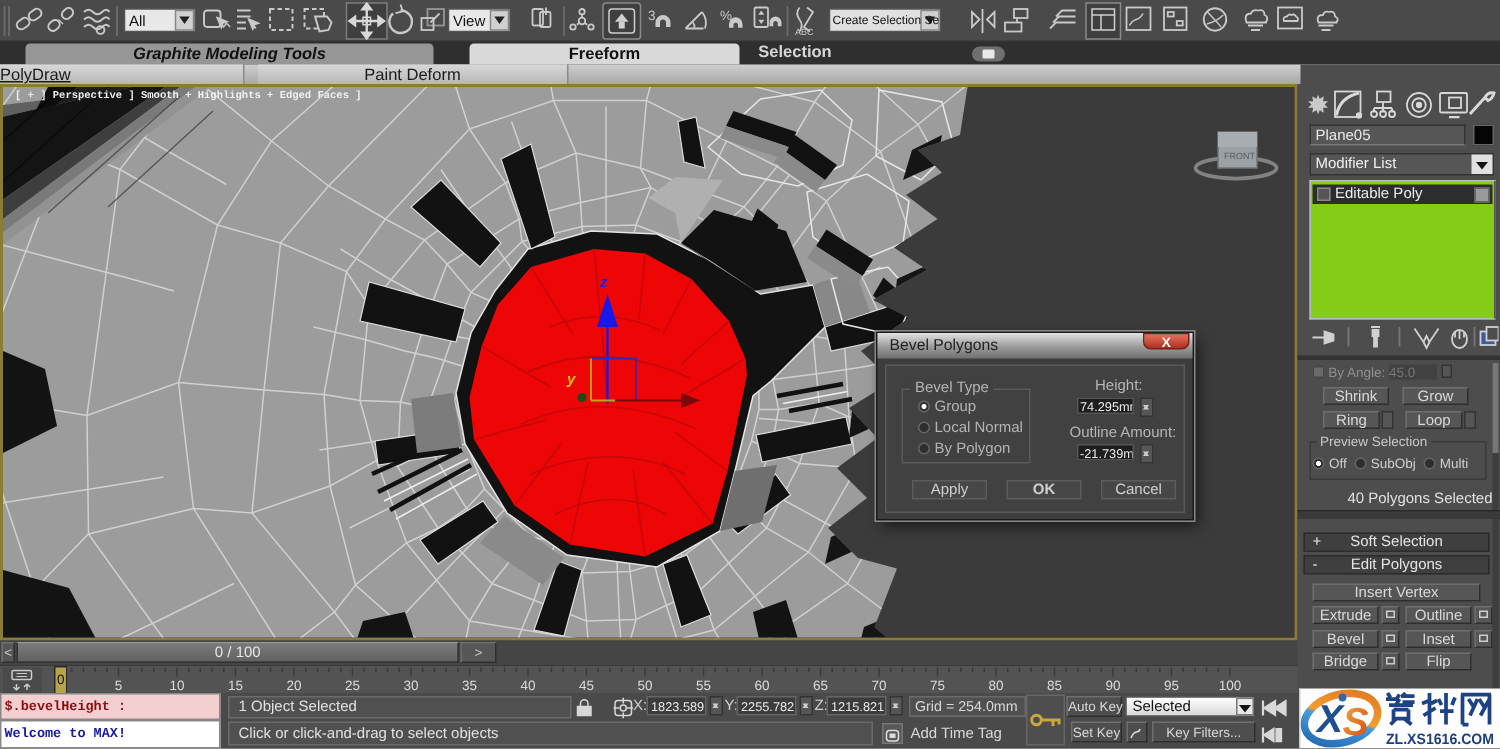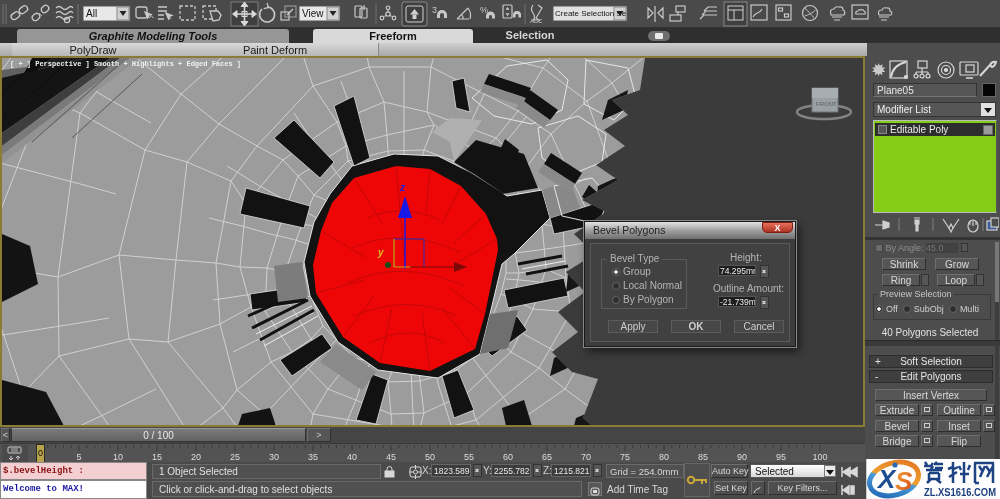--- a/index.html
+++ b/index.html
@@ -164,29 +164,29 @@
 <g transform="translate(876,7)">
             <path d="M3 8q-2 -5 3 -5q1 -3 4 -2q4 -1 4 3q3 1 1 4z"></path>
             <path d="M3 10h10M5 13h6"></path>
           </g>
 </g>
 </svg>
     </div>
 
 <div class="abs" style="left:0;top:28px;width:1000px;height:15px;background:#2f2f2f;">
   <div class="abs" style="left:17px;top:1px;width:272px;height:14px;background:#969696;color:#111;font-size:11px;font-weight:bold;text-align:center;line-height:14px;border-radius:3px 3px 0 0;font-style:italic;">Graphite Modeling Tools</div>
-  <div class="abs" style="left:313px;top:1px;width:160px;height:14px;background:#d9d9d9;color:#111;font-size:11px;font-weight:bold;text-align:center;line-height:14px;border-radius:3px 3px 0 0;">Freeform</div>
+  <div class="abs" style="left:313px;top:1px;width:180px;height:14px;background:#d9d9d9;color:#111;font-size:11px;font-weight:bold;text-align:center;line-height:14px;border-radius:3px 3px 0 0;">Freeform</div>
   <div class="abs" style="left:470px;top:0;width:120px;height:15px;color:#d6d6d6;font-size:11px;font-weight:bold;text-align:center;line-height:15px;">Selection</div>
   <div class="abs" style="left:648px;top:3px;width:22px;height:10px;background:#6f6f6f;border-radius:5px;">
         <div class="abs" style="left:7px;top:2px;width:8px;height:6px;background:#e8e8e8;border-radius:1px;"></div>
       </div>
 </div>
 
 <div class="abs" style="left:0;top:43px;width:1000px;height:15px;background:linear-gradient(#cfcfcf,#a2a2a2);">
-  <div class="abs" style="left:12px;top:0;width:163px;height:15px;background:linear-gradient(#d8d8d8,#b2b2b2);border-right:1px solid #8a8a8a;color:#1a1a1a;font-size:11px;text-align:center;line-height:15px;">PolyDraw</div>
+  <div class="abs" style="left:0;top:0;width:163px;height:15px;background:linear-gradient(#d8d8d8,#b2b2b2);border-right:1px solid #8a8a8a;color:#1a1a1a;font-size:11px;line-height:15px;text-decoration:underline;">PolyDraw</div>
   <div class="abs" style="left:172px;top:0;width:207px;height:15px;background:linear-gradient(#d8d8d8,#b2b2b2);border-right:1px solid #8a8a8a;color:#1a1a1a;font-size:11px;text-align:center;line-height:15px;">Paint Deform</div>
   <div class="abs" style="left:867px;top:0;width:133px;height:15px;background:#4d4d4d;"></div>
 </div>
 
 <div class="abs" style="left:0;top:56px;width:865px;height:371px;border:2px solid #8a7b35;background:#3b3b3b;overflow:hidden;">
       <svg class="abs" style="left:0;top:0" width="861" height="368" viewBox="0 0 861 368">
 <defs>
           <clipPath id="meshclip">
             <path d="M0,0 L643,0 L638,32 L610,42 L626,57 L602,72 L623,88 L594,107 L616,122 L580,142 L604,154 L572,176 L593,196 L564,214 L583,234 L556,254 L576,274 L550,294 L570,314 L596,321 L581,360 L600,376 L618,368 L618,368 L0,368 Z"></path>
           </clipPath>
@@ -449,21 +449,21 @@
 <div class="abs btn" style="left:17px;top:202px;width:44px;height:12px;font-size:10px;line-height:11px;">Shrink</div>
 <div class="abs btn" style="left:70px;top:202px;width:44px;height:12px;font-size:10px;line-height:11px;">Grow</div>
 <div class="abs btn" style="left:17px;top:218px;width:38px;height:12px;font-size:10px;line-height:11px;">Ring</div>
 <div class="abs" style="left:56px;top:218px;width:8px;height:12px;background:#565656;border:1px solid #333;"></div>
 <div class="abs btn" style="left:72px;top:218px;width:38px;height:12px;font-size:10px;line-height:11px;">Loop</div>
 <div class="abs" style="left:111px;top:218px;width:8px;height:12px;background:#565656;border:1px solid #333;"></div>
 <div class="abs" style="left:8px;top:238px;width:118px;height:26px;border:1px solid #3a3a3a;">
   <div class="abs" style="left:4px;top:-6px;background:#4d4d4d;color:#c8c8c8;font-size:9px;padding:0 2px;">Preview Selection</div>
   <div class="abs" style="left:1px;top:9px;color:#d0d0d0;font-size:9px;white-space:nowrap;"><span class="radio on"></span>Off&nbsp;&nbsp;<span class="radio"></span>SubObj&nbsp;&nbsp;<span class="radio"></span>Multi</div>
 </div>
-<div class="abs" style="left:0;top:271px;width:130px;color:#e0e0e0;font-size:10px;text-align:center;">40 Polygons Selected</div>
+<div class="abs" style="left:0;top:271px;width:130px;color:#e0e0e0;font-size:10px;text-align:right;">40 Polygons Selected</div>
 <div class="abs" style="left:0;top:284px;width:135px;height:6px;background:#3a3a3a;border-top:1px solid #2a2a2a;"></div>
 <div class="abs" style="left:4px;top:299px;width:124px;height:13px;background:#3f3f3f;border:1px solid #2c2c2c;color:#e4e4e4;font-size:10px;text-align:center;line-height:12px;"><span style="position:absolute;left:5px;">+</span>Soft Selection</div>
 <div class="abs" style="left:4px;top:314px;width:124px;height:13px;background:#3f3f3f;border:1px solid #2c2c2c;color:#e4e4e4;font-size:10px;text-align:center;line-height:12px;"><span style="position:absolute;left:5px;">-</span>Edit Polygons</div>
 <div class="abs btn" style="left:10px;top:333px;width:112px;height:12px;font-size:10px;line-height:11px;">Insert Vertex</div>
 <div class="abs btn" style="left:10px;top:348px;width:44px;height:12px;font-size:10px;line-height:11px;">Extrude</div>
 <div class="abs btn sq" style="left:56px;top:348px;">
         <div class="sqi"></div>
       </div>
 <div class="abs btn" style="left:72px;top:348px;width:44px;height:12px;font-size:10px;line-height:11px;">Outline</div>
 <div class="abs btn sq" style="left:118px;top:348px;">

